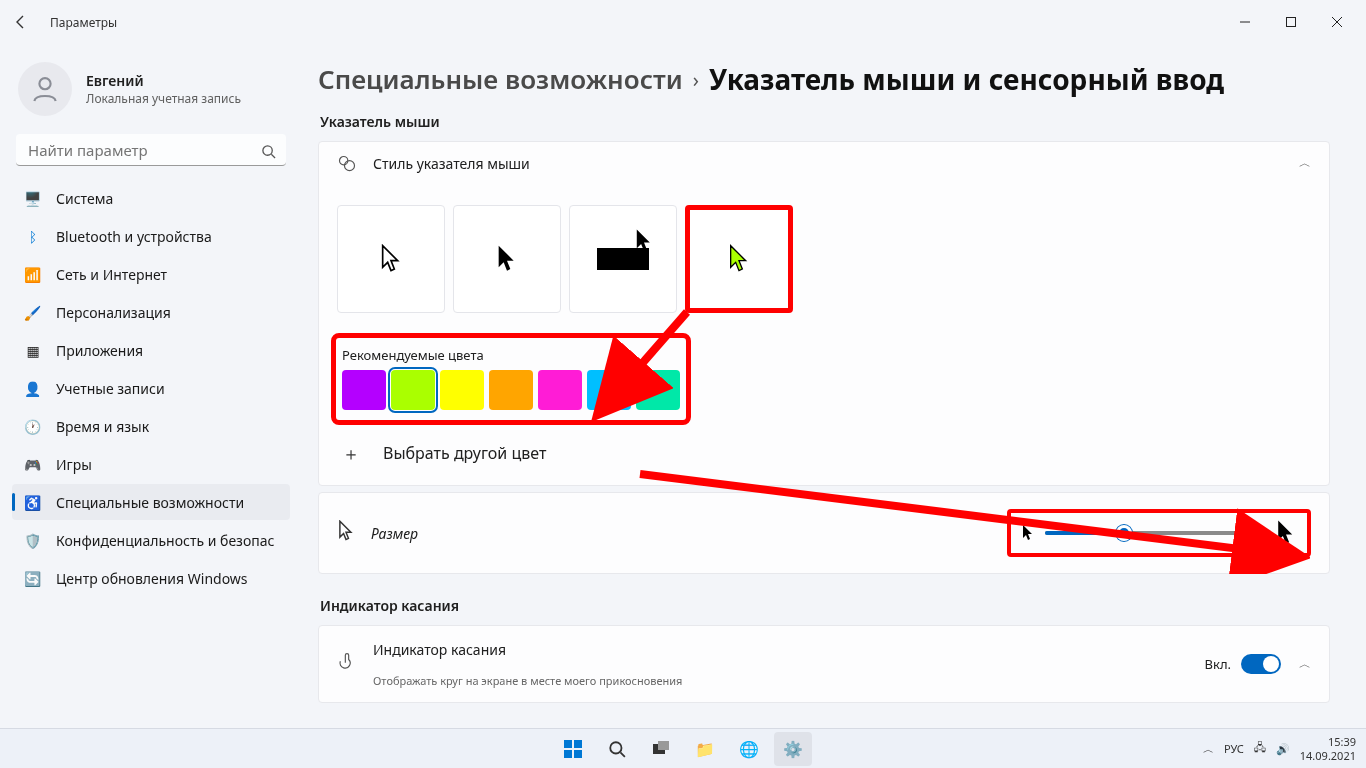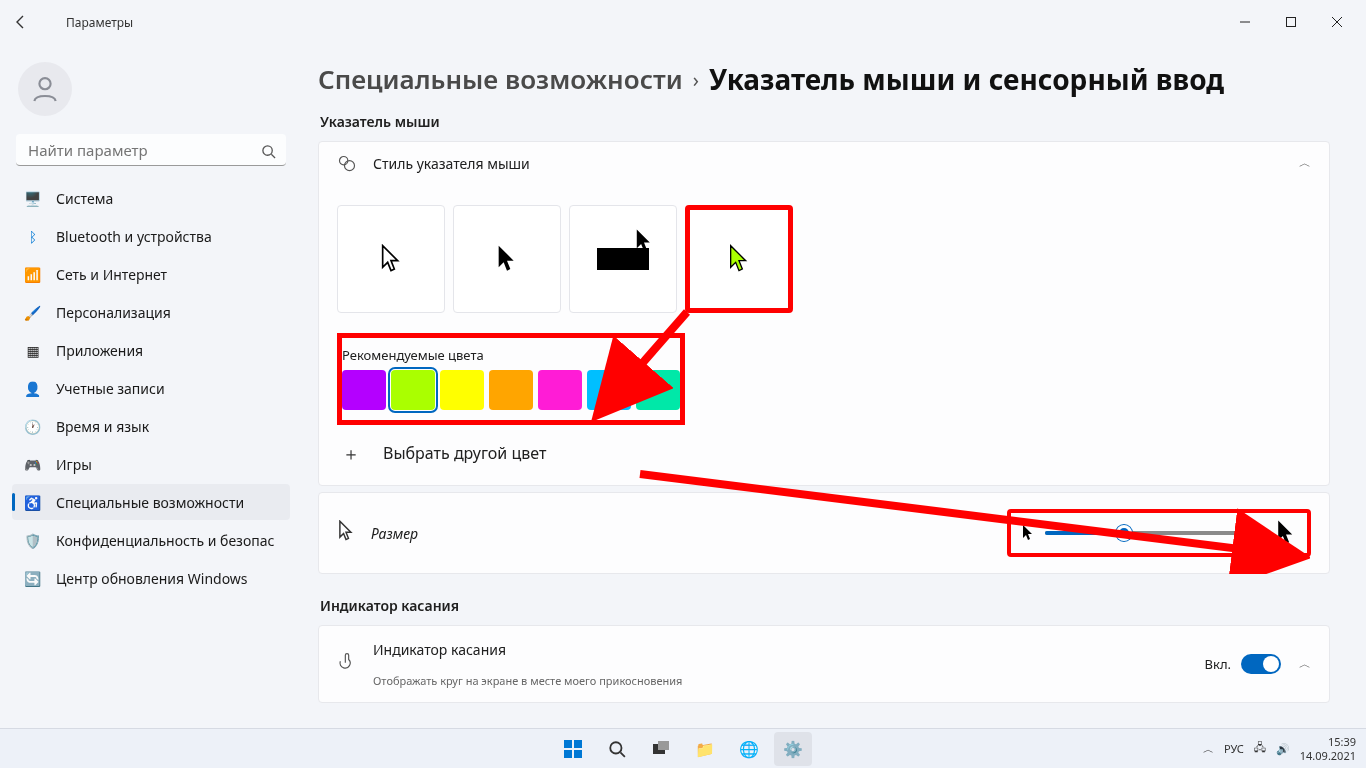--- a/index.html
+++ b/index.html
@@ -1,19 +1,19 @@
 <!DOCTYPE html>
 <html><head>
 <meta charset="utf-8">
 <style>
 * { margin: 0; padding: 0; box-sizing: border-box; font-family: "Segoe UI", system-ui, sans-serif; }
 body { background: #f3f5f9; width: 1366px; height: 768px; overflow: hidden; color: #202020; }
 
 .titlebar { height: 44px; display: flex; align-items: center; padding: 0 6px; }
-.titlebar-left { display: flex; align-items: center; gap: 30px; flex: 1; }
+.titlebar-left { display: flex; align-items: center; gap: 14px; flex: 1; }
 .back-btn { width: 30px; height: 30px; display: flex; align-items: center; justify-content: center; border-radius: 4px; }
 .titlebar-title { font-size: 12px; color: #333; }
 .win-controls { display: flex; }
 .win-btn { width: 46px; height: 32px; display: flex; align-items: center; justify-content: center; }
 
 .content { display: flex; height: 684px; }
 
 .sidebar { width: 300px; padding: 12px 10px 0 12px; display: flex; flex-direction: column; }
 .user-row { display: flex; align-items: center; gap: 14px; padding: 6px 8px 14px 6px; }
 .avatar-circle { width: 54px; height: 54px; border-radius: 50%; background: #e8e9ee; display: flex; align-items: center; justify-content: center; }
@@ -40,21 +40,21 @@
 
 .card { background: #fdfdfe; border: 1px solid #e7e8ec; border-radius: 4px; margin-bottom: 6px; }
 .card-header { display: flex; padding: 12px 18px; gap: 16px; }
 .card-title { font-size: 14px; flex: 1; }
 .card-sub { font-size: 11px; color: #666; margin-top: 14px; }
 
 .style-row { display: flex; gap: 8px; padding: 14px 18px; position: relative; }
 .style-tile { width: 108px; height: 108px; border: 1px solid #e4e5ea; border-radius: 4px; background: #fff; display: flex; align-items: center; justify-content: center; }
 .style-tile.selected { border: 5px solid #ff0000; padding: 5px; }
 
-.color-block { margin: 6px 18px 0 18px; padding: 8px 0 10px; border: 5px solid #ff0000; border-radius: 0; display: inline-block; position: relative; }
+.color-block { margin: 6px 18px 0 12px; padding: 8px 6px 10px; border: 5px solid #ff0000; border-radius: 8px; display: inline-block; position: relative; }
 .color-label { font-size: 13px; margin-bottom: 6px; }
 .swatches { display: flex; gap: 5px; }
 .swatch { width: 44px; height: 40px; border-radius: 4px; }
 .swatch.selected { outline: 2px solid #0067c0; outline-offset: 1px; }
 
 .pick-row { display: flex; align-items: center; gap: 18px; padding: 14px 18px 18px; }
 .plus-box { width: 28px; height: 28px; display: flex; align-items: center; justify-content: center; font-size: 18px; color: #333; }
 
 .size-card { display: flex; align-items: center; padding: 16px 18px; gap: 16px; font-style: italic; }
 .size-slider-wrap { display: flex; align-items: center; gap: 10px; border: 4px solid #ff0000; padding: 6px 10px; border-radius: 4px; margin-left: auto; }
@@ -112,20 +112,24 @@
 </div>
 
 <div class="content">
   <div class="sidebar">
     <div class="user-row">
       <div class="avatar-circle">
         <svg width="32" height="32" viewBox="0 0 24 24">
             <circle cx="12" cy="8" r="4.2" fill="none" stroke="#8a8d96" stroke-width="1.6"></circle>
             <path d="M4 21c1-5 15-5 16 0" fill="none" stroke="#8a8d96" stroke-width="1.6"></path>
           </svg>
+      </div>
+      <div>
+        <div class="user-name">Евгений</div>
+        <div class="user-sub">Локальная учетная запись</div>
       </div>
     </div>
 
     <div class="search-box">
       <input class="search-input" placeholder="Найти параметр" style="">
       <span class="search-icon">
         <svg width="15" height="15" viewBox="0 0 16 16">
             <circle cx="7" cy="7" r="5" stroke="#555" fill="none" stroke-width="1.4"></circle>
             <line x1="11" y1="11" x2="15" y2="15" stroke="#555" stroke-width="1.4"></line>
           </svg>

